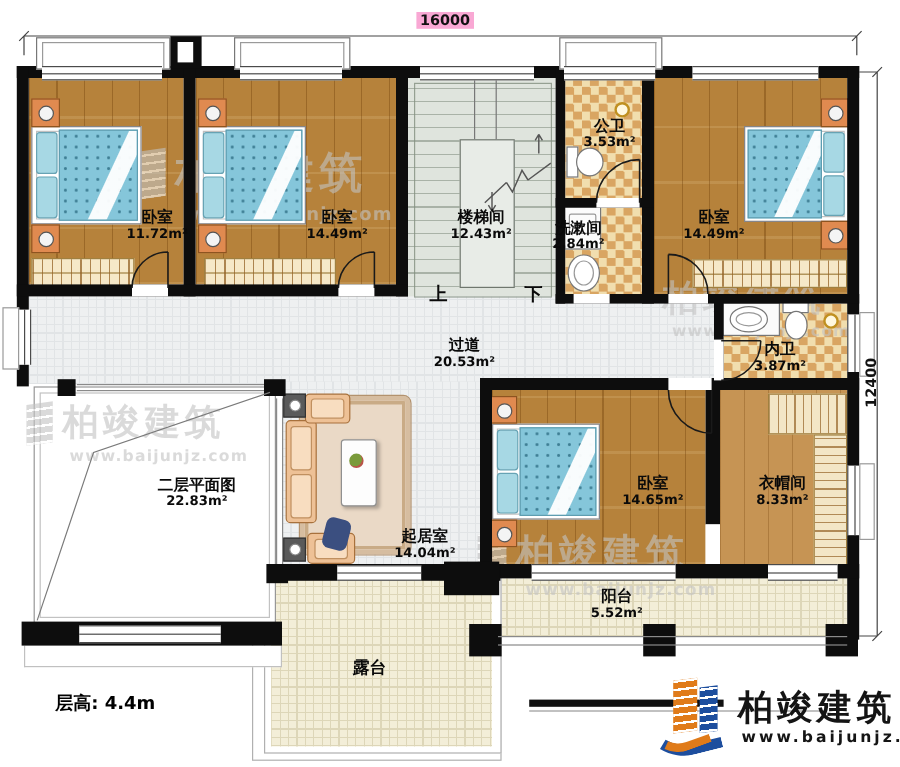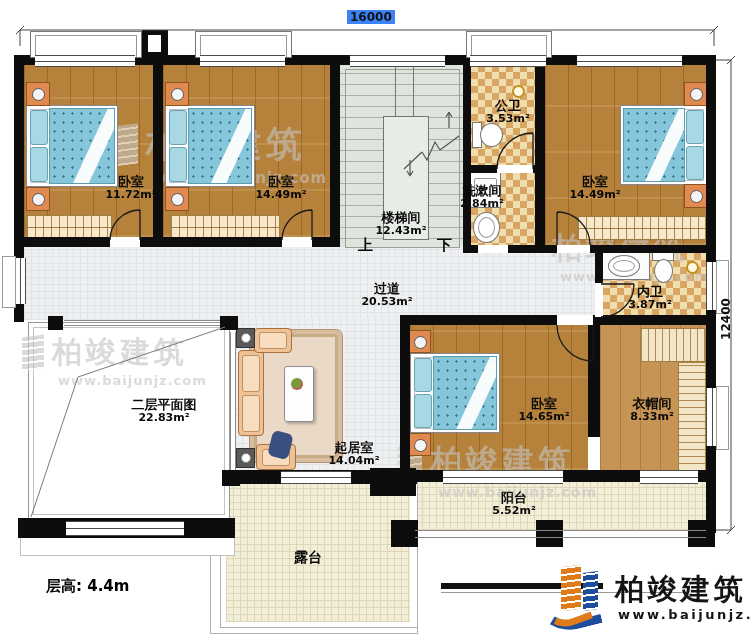--- a/index.html
+++ b/index.html
@@ -68,21 +68,21 @@
   .rug{position:absolute;background:#ead9c6;border:4px solid #d6bda0;outline:1px solid #b3926e;border-radius:6px;
     box-shadow:inset 0 0 0 3px #c9ab86;}
   .ctable{position:absolute;background:#fdfdfd;border:1px solid #909090;border-radius:3px;box-shadow:2px 2px 3px rgba(0,0,0,.25);}
   .person{position:absolute;background:#3b4f80;border-radius:6px;transform:rotate(14deg);}
   .tv{position:absolute;background:#2b2b2b;}
   
   .rlabel{position:absolute;transform:translateX(-50%);text-align:center;white-space:nowrap;color:#0a0a0a;}
   .rname{font-size:13px;font-weight:700;line-height:1.05;}
   .rarea{font-size:11px;font-weight:700;line-height:1.15;}
   .stairdir{position:absolute;font-size:15px;font-weight:700;}
-  .dimtext{position:absolute;font-size:12px;font-weight:600;color:#111;background:#3b82f6;padding:0 3px;}
+  .dimtext{position:absolute;font-size:12px;font-weight:600;color:#111;background:#f9a8d4;padding:0 3px;}
   .infotext{position:absolute;font-size:15px;font-weight:600;color:#000;white-space:nowrap;}
   .titlecn{position:absolute;font-size:33px;font-weight:600;letter-spacing:2px;color:#1a1a1a;white-space:nowrap;}
   .titlescale{position:absolute;font-size:24px;font-weight:500;color:#1a1a1a;}
   .brandname{position:absolute;font-size:29px;font-weight:800;letter-spacing:4px;color:#141414;white-space:nowrap;}
   .brandurl{position:absolute;font-size:13px;font-weight:800;letter-spacing:2.5px;color:#141414;white-space:nowrap;}
   .lg-bar{position:absolute;transform:skewY(-7deg);}
   .lg-slits{background-image:repeating-linear-gradient(0deg,#fff 0 2px,transparent 2px 7px);}
   .lg-swoosh{position:absolute;width:54px;height:30px;border:0 solid transparent;border-bottom:9px solid #1d4e9e;
     border-left:9px solid transparent;border-radius:0 0 0 46px;transform:rotate(-14deg);}
   .lg-swoosh2{position:absolute;width:40px;height:20px;border-bottom:7px solid #e07b1a;border-left:7px solid transparent;
@@ -315,21 +315,21 @@
   <div class="dimtext" style="left:702px;top:312px;transform:rotate(-90deg);transform-origin:center;background:transparent;">12400</div>
 
   <div class="rlabel" style="left:131px;top:175px;">
     <div class="rname">卧室</div>
       <div class="rarea">11.72m²</div>
   </div>
   <div class="rlabel" style="left:281px;top:175px;">
     <div class="rname">卧室</div>
       <div class="rarea">14.49m²</div>
   </div>
-  <div class="rlabel" style="left:401px;top:175px;margin-top:36px;">
+  <div class="rlabel" style="left:401px;top:175px;">
     <div class="rname">楼梯间</div>
       <div class="rarea">12.43m²</div>
   </div>
   <div class="rlabel" style="left:508px;top:99px;">
     <div class="rname">公卫</div>
       <div class="rarea">3.53m²</div>
   </div>
   <div class="rlabel" style="left:482px;top:184px;">
     <div class="rname">洗漱间</div>
       <div class="rarea">2.84m²</div>

